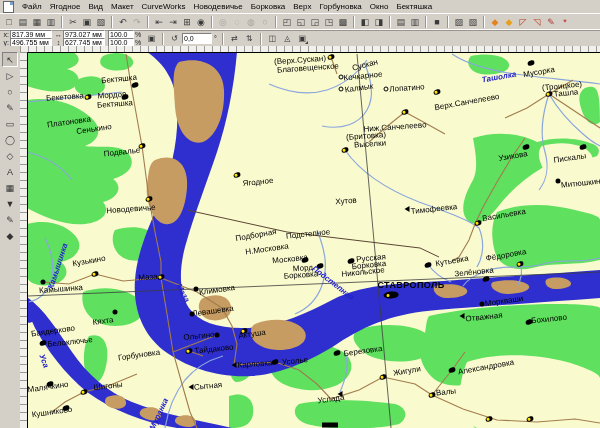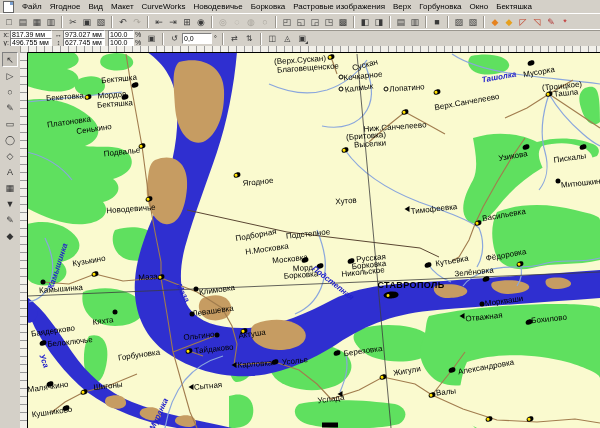--- a/index.html
+++ b/index.html
@@ -69,21 +69,20 @@
   <div class="menubar">
     <span class="appicon"></span>
     <span style="display:flex;">
         <span class="menu-item">Файл</span>
         <span class="menu-item">Ягодное</span>
         <span class="menu-item">Вид</span>
         <span class="menu-item">Макет</span>
         <span class="menu-item">CurveWorks</span>
         <span class="menu-item">Новодевичье</span>
         <span class="menu-item">Борковка</span>
-        <span class="menu-item">Растровые изображения</span>
         <span class="menu-item">Верх</span>
         <span class="menu-item">Горбуновка</span>
         <span class="menu-item">Окно</span>
         <span class="menu-item">Бектяшка</span>
       </span>
   </div>
 
   <div class="toolbar">
       <span class="tb-group">
         <span class="btn">□</span>

